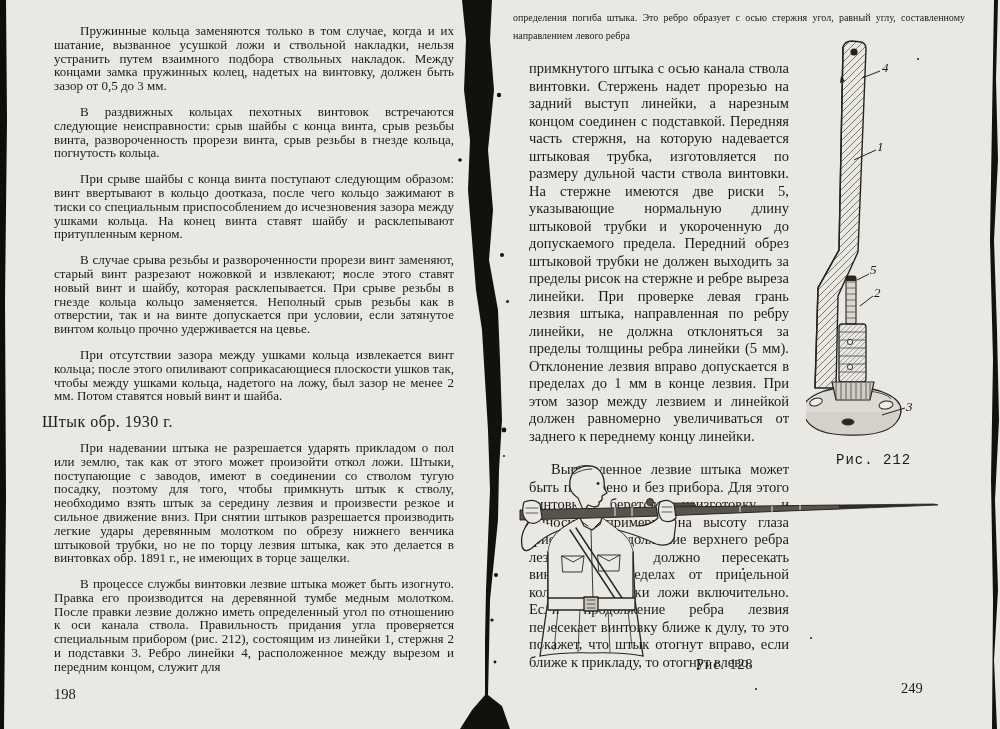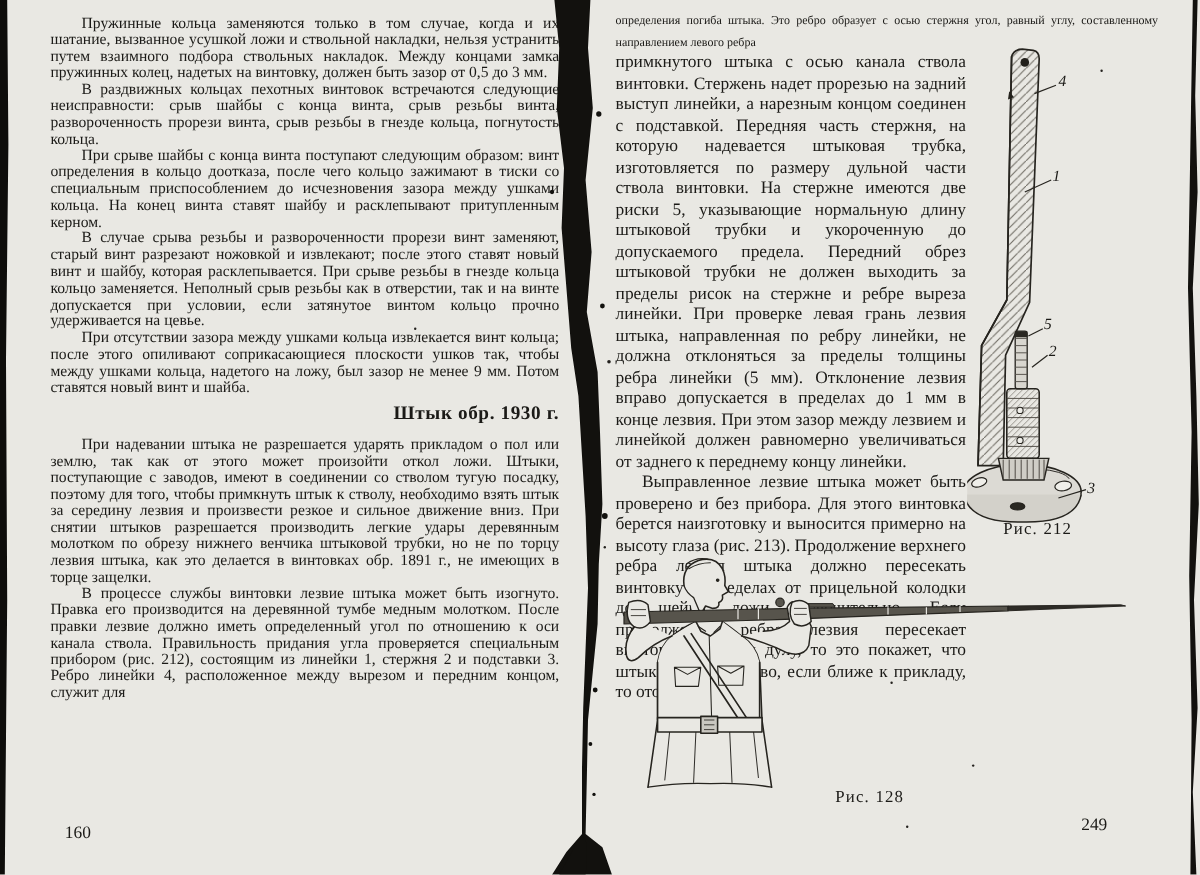--- a/index.html
+++ b/index.html
@@ -6,61 +6,61 @@
   body{
     width:1000px;height:729px;position:relative;overflow:hidden;
     background:#e9e8e3;color:#1b1a17;
     font-family:"Liberation Serif", serif;
   }
   
   .leftpage{
     position:absolute;left:42px;top:12px;width:424px;
     font-size:13px;line-height:13.8px;text-align:justify;
   }
-  .leftpage p{margin:0;text-indent:26px;}
+  .leftpage p{margin:12px;text-indent:26px;}
   .section-heading{
-    font-size:16px;font-weight:bold;text-align:right;
+    font-size:16px;font-weight:normal;text-align:left;
     margin:9px 0 11px 0;text-indent:0;letter-spacing:.5px;
   }
   .rp-intro{
     position:absolute;left:513px;top:9px;width:452px;
     font-size:10px;line-height:17.5px;text-align:justify;
   }
   .rp-col{
     position:absolute;left:513px;top:44px;width:292px;
     font-size:14.5px;line-height:17.5px;text-align:justify;
   }
-  .rp-col p{margin:0;}
+  .rp-col p{margin:16px;}
   .rp-col p.indent{text-indent:22px;}
   .caption{
     position:absolute;font-size:14px;letter-spacing:1px;color:#1b1a17;
   }
   .pagenum{position:absolute;font-size:14.5px;color:#1b1a17;}
   
   .fig{position:absolute;}
   .fig svg{display:block;}
   .fig-label{font:italic 13px "Liberation Serif", serif;fill:#1b1a17;}
   
   .edge{position:absolute;top:0;height:729px;}
   .speck{position:absolute;background:#23211d;border-radius:50%;}
 </style>
 </head>
 <body>
 
 <div class="leftpage">
   <p>Пружинные кольца заменяются только в том случае, когда и их шатание, вызванное усушкой ложи и ствольной накладки, нельзя устранить путем взаимного подбора ствольных накладок. Между концами замка пружинных колец, надетых на винтовку, должен быть зазор от 0,5 до 3 мм.</p>
   <p>В раздвижных кольцах пехотных винтовок встречаются следующие неисправности: срыв шайбы с конца винта, срыв резьбы винта, развороченность прорези винта, срыв резьбы в гнезде кольца, погнутость кольца.</p>
-  <p>При срыве шайбы с конца винта поступают следующим образом: винт определения в кольцо доотказа, после чего кольцо зажимают в тиски со специальным приспособлением до исчезновения зазора между ушками кольца. На конец винта ставят шайбу и расклепывают притупленным керном.</p>
+  <p>При срыве шайбы с конца винта поступают следующим образом: винт ввертывают в кольцо доотказа, после чего кольцо зажимают в тиски со специальным приспособлением до исчезновения зазора между ушками кольца. На конец винта ставят шайбу и расклепывают притупленным керном.</p>
   <p>В случае срыва резьбы и развороченности прорези винт заменяют, старый винт разрезают ножовкой и извлекают; после этого ставят новый винт и шайбу, которая расклепывается. При срыве резьбы в гнезде кольца кольцо заменяется. Неполный срыв резьбы как в отверстии, так и на винте допускается при условии, если затянутое винтом кольцо прочно удерживается на цевье.</p>
-  <p>При отсутствии зазора между ушками кольца извлекается винт кольца; после этого опиливают соприкасающиеся плоскости ушков так, чтобы между ушками кольца, надетого на ложу, был зазор не менее 9 мм. Потом ставятся новый винт и шайба.</p>
+  <p>При отсутствии зазора между ушками кольца извлекается винт кольца; после этого опиливают соприкасающиеся плоскости ушков так, чтобы между ушками кольца, надетого на ложу, был зазор не менее 2 мм. Потом ставятся новый винт и шайба.</p>
   <div class="section-heading">Штык обр. 1930 г.</div>
   <p>При надевании штыка не разрешается ударять прикладом о пол или землю, так как от этого может произойти откол ложи. Штыки, поступающие с заводов, имеют в соединении со стволом тугую посадку, поэтому для того, чтобы примкнуть штык к стволу, необходимо взять штык за середину лезвия и произвести резкое и сильное движение вниз. При снятии штыков разрешается производить легкие удары деревянным молотком по обрезу нижнего венчика штыковой трубки, но не по торцу лезвия штыка, как это делается в винтовках обр. 1891 г., не имеющих в торце защелки.</p>
   <p>В процессе службы винтовки лезвие штыка может быть изогнуто. Правка его производится на деревянной тумбе медным молотком. После правки лезвие должно иметь определенный угол по отношению к оси канала ствола. Правильность придания угла проверяется специальным прибором (рис. 212), состоящим из линейки 1, стержня 2 и подставки 3. Ребро линейки 4, расположенное между вырезом и передним концом, служит для</p>
 </div>
-<div class="pagenum" style="left:54px;top:686px;">160</div>
+<div class="pagenum" style="left:54px;top:686px;">198</div>
 
 <div class="rp-intro">определения погиба штыка. Это ребро образует с осью стержня угол, равный углу, составленному направлением левого ребра</div>
 <div class="rp-col">
   <p>примкнутого штыка с осью канала ствола винтовки. Стержень надет прорезью на задний выступ линейки, а нарезным концом соединен с подставкой. Передняя часть стержня, на которую надевается штыковая трубка, изготовляется по размеру дульной части ствола винтовки. На стержне имеются две риски 5, указывающие нормальную длину штыковой трубки и укороченную до допускаемого предела. Передний обрез штыковой трубки не должен выходить за пределы рисок на стержне и ребре выреза линейки. При проверке левая грань лезвия штыка, направленная по ребру линейки, не должна отклоняться за пределы толщины ребра линейки (5 мм). Отклонение лезвия вправо допускается в пределах до 1 мм в конце лезвия. При этом зазор между лезвием и линейкой должен равномерно увеличиваться от заднего к переднему концу линейки.</p>
   <p class="indent">Выправленное лезвие штыка может быть проверено и без прибора. Для этого винтовка берется наизготовку и выносится примерно на высоту глаза (рис. 213). Продолжение верхнего ребра лезвия штыка должно пересекать винтовку в пределах от прицельной колодки до шейки ложи включительно. Если продолжение ребра лезвия пересекает винтовку ближе к дулу, то это покажет, что штык отогнут вправо, если ближе к прикладу, то отогнут влево.</p>
 </div>
 
 <div class="fig" style="left:806px;top:36px;">
   <svg width="164" height="400" viewBox="0 0 164 400">
     <defs>
@@ -103,21 +103,21 @@
     <path d="M67,260 L54,270" stroke="#26241f" stroke-width="1"></path>
     <path d="M99,372 L76,379" stroke="#26241f" stroke-width="1"></path>
 
     <text x="76" y="36" class="fig-label">4</text>
     <text x="71" y="115" class="fig-label">1</text>
     <text x="64" y="238" class="fig-label">5</text>
     <text x="68" y="261" class="fig-label">2</text>
     <text x="100" y="375" class="fig-label">3</text>
   </svg>
 </div>
-<div class="caption" style="left:836px;top:434px;">Рис. 212</div>
+<div class="caption" style="left:836px;top:452px;font-family:Liberation Mono, monospace;">Рис. 212</div>
 
 <div class="fig" style="left:510px;top:460px;">
   <svg width="432" height="198" viewBox="0 0 432 198">
     <g stroke="#26241f" fill="none" stroke-width="1.3" stroke-linecap="round" stroke-linejoin="round">
 
       <path d="M70,58 Q60,62 50,70 Q40,78 38,92 L38,140 L30,196 M38,140 L125,140 M125,140 L133,196
                M125,140 L123,92 Q120,78 108,70 Q98,62 92,58" fill="#e9e8e3"></path>
       <path d="M38,92 L38,140 L123,140 L123,92 Q120,78 108,70 L92,58 L70,58 L50,70 Q40,78 38,92 Z" fill="#e9e8e3" stroke="none"></path>
       <path d="M38,92 L38,140 M123,92 L123,140"></path>
       <path d="M30,196 Q55,192 82,193 Q110,192 133,196" stroke-width="1.1"></path>

